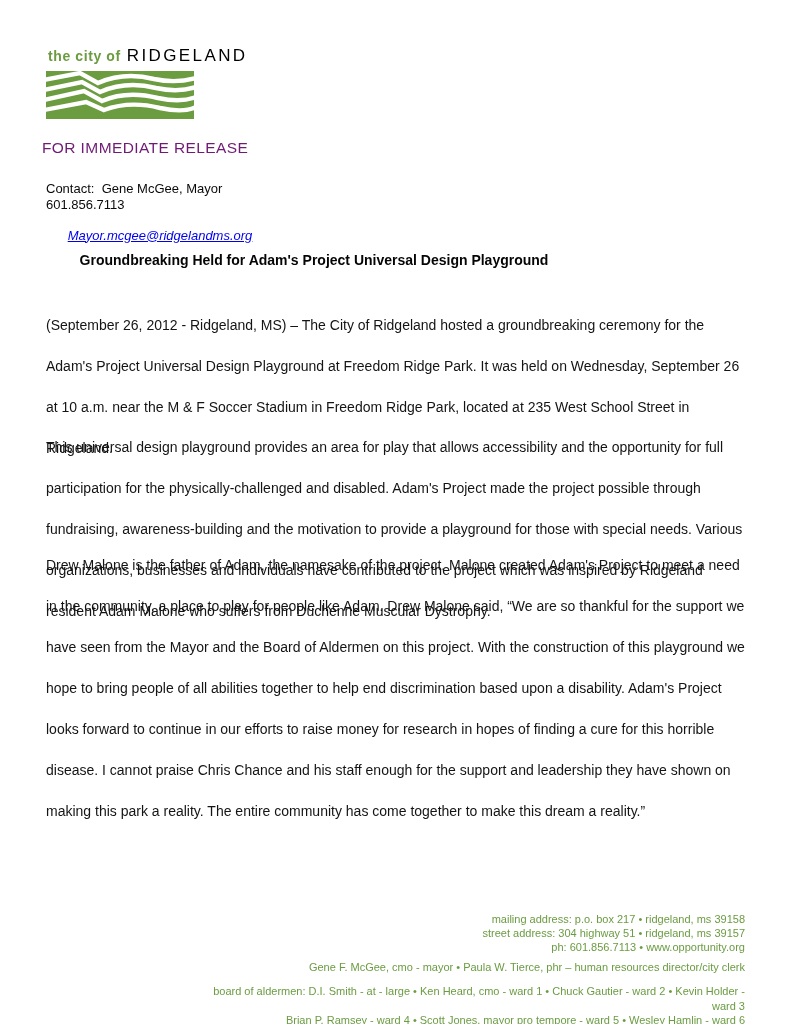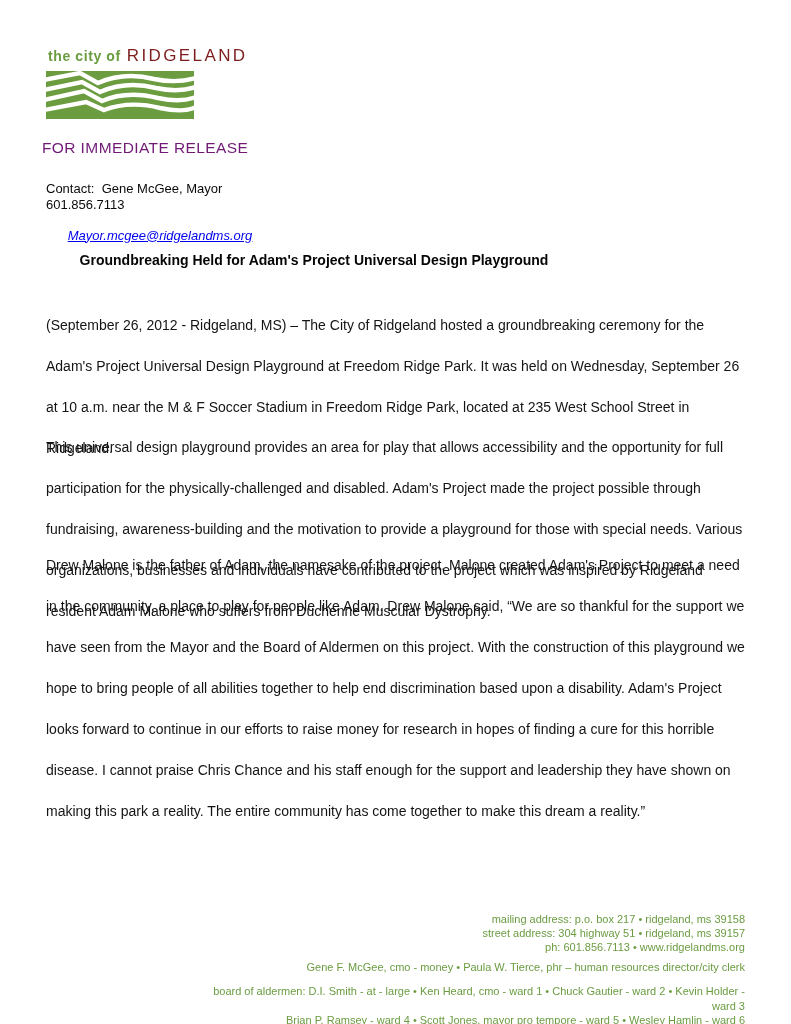--- a/index.html
+++ b/index.html
@@ -17,21 +17,21 @@
   .logo { position: absolute; left: 46px; top: 46px; }
   .logo-text { white-space: nowrap; margin: 0 0 5px 2px; }
   .logo-tagline {
     font-size: 14px;
     color: #6B9C40;
     letter-spacing: 0.6px;
     font-weight: bold;
   }
   .logo-name {
     font-size: 17px;
-    color: #7f1d1d;
+    color: #000000;
     letter-spacing: 2.4px;
     margin-left: 6px;
   }
   .logo-art { display: block; }
 
   
   .release-label {
     position: absolute;
     left: 42px;
     top: 139px;
@@ -136,23 +136,23 @@
 
   <div class="headline">Groundbreaking Held for Adam's Project Universal Design Playground</div>
 
   <p class="para para-1">(September 26, 2012 - Ridgeland, MS) – The City of Ridgeland hosted a groundbreaking ceremony for the Adam's Project Universal Design Playground at Freedom Ridge Park. It was held on Wednesday, September 26 at 10 a.m. near the M &amp; F Soccer Stadium in Freedom Ridge Park, located at 235 West School Street in Ridgeland.</p>
   <p class="para para-2">This universal design playground provides an area for play that allows accessibility and the opportunity for full participation for the physically-challenged and disabled. Adam's Project made the project possible through fundraising, awareness-building and the motivation to provide a playground for those with special needs. Various organizations, businesses and individuals have contributed to the project which was inspired by Ridgeland resident Adam Malone who suffers from Duchenne Muscular Dystrophy.</p>
   <p class="para para-3">Drew Malone is the father of Adam, the namesake of the project. Malone created Adam's Project to meet a need in the community, a place to play for people like Adam. Drew Malone said, “We are so thankful for the support we have seen from the Mayor and the Board of Aldermen on this project. With the construction of this playground we hope to bring people of all abilities together to help end discrimination based upon a disability. Adam's Project looks forward to continue in our efforts to raise money for research in hopes of finding a cure for this horrible disease. I cannot praise Chris Chance and his staff enough for the support and leadership they have shown on making this park a reality. The entire community has come together to make this dream a reality.”</p>
 
   <div class="footer-address footer-green">
     <div>mailing address: p.o. box 217 • ridgeland, ms 39158</div>
     <div>street address: 304 highway 51 • ridgeland, ms 39157</div>
-    <div>ph: 601.856.7113 • www.ridgelandms.org</div>
+    <div>ph: 601.856.7113 • www.opportunity.org</div>
   </div>
 
-  <div class="footer-officials footer-green">Gene F. McGee, cmo - money • Paula W. Tierce, phr – human resources director/city clerk</div>
+  <div class="footer-officials footer-green">Gene F. McGee, cmo - mayor • Paula W. Tierce, phr – human resources director/city clerk</div>
 
   <div class="footer-aldermen footer-green">
     <div>board of aldermen: D.I. Smith - at - large • Ken Heard, cmo - ward 1 • Chuck Gautier - ward 2 • Kevin Holder - ward 3</div>
     <div>Brian P. Ramsey - ward 4 • Scott Jones, mayor pro tempore - ward 5 • Wesley Hamlin - ward 6</div>
   </div>
 
 </div>
 
 </body></html>

